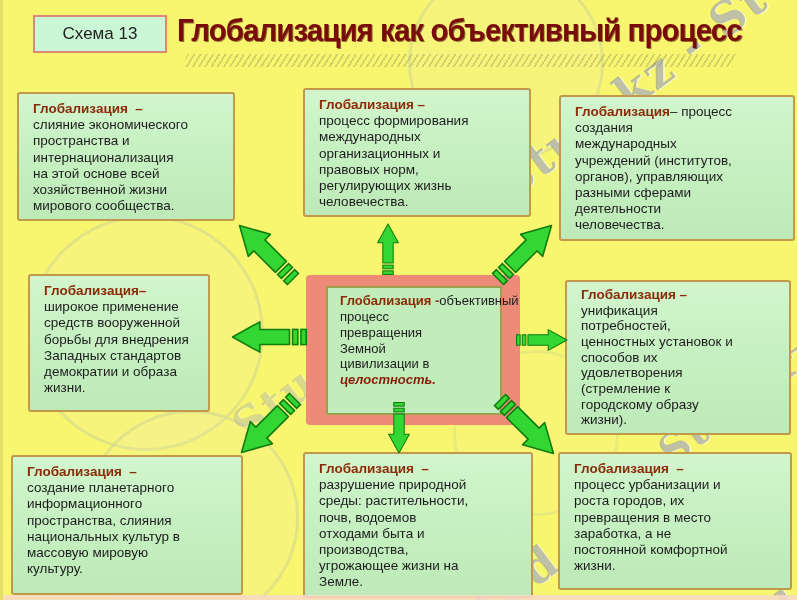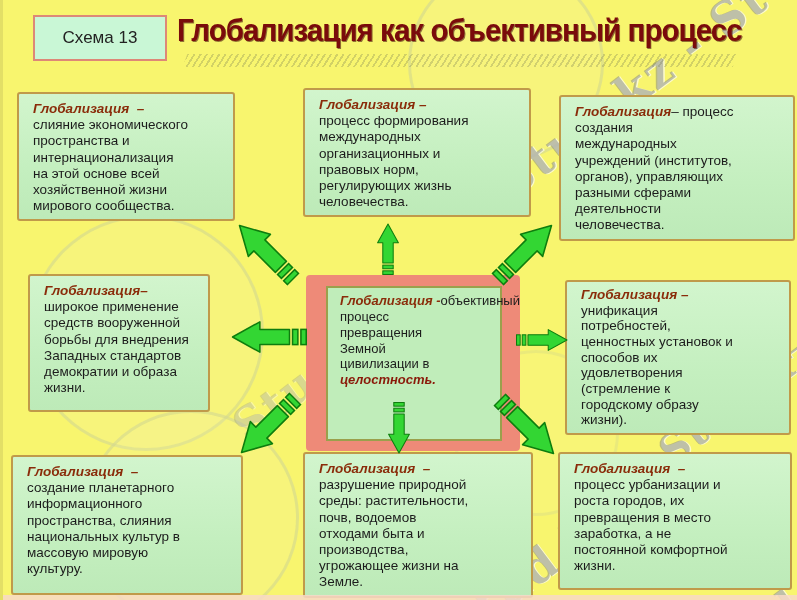--- a/index.html
+++ b/index.html
@@ -4,21 +4,21 @@
 <style>
   html,body{margin:0;padding:0;}
   .stage{
     position:relative; width:797px; height:600px; overflow:hidden;
     background:#f8f56e;
     border-left:3px solid #e3df66; box-sizing:border-box;
     font-family:"Liberation Sans", sans-serif;
   }
   
   .schema-label{
-    position:absolute; left:30px; top:15px; width:134px; height:46px;
+    position:absolute; left:30px; top:15px; width:134px; height:38px;
     background:#c9f7d6; border:2px solid #dd8877; box-sizing:border-box;
     display:flex; align-items:center; justify-content:center;
     font-size:17px; color:#222;
   }
   .page-title{
     position:absolute; left:174px; top:12px; width:640px;
     font-size:32px; font-weight:bold; color:#7a0b0b;
     letter-spacing:-1px; white-space:nowrap;
     transform:scaleX(0.92); transform-origin:left top;
     text-shadow:1px 1px 0 rgba(60,5,5,.55);
@@ -38,25 +38,25 @@
     transform:rotate(-37deg); transform-origin:left center;
   }
   
   .defbox{
     position:absolute; box-sizing:border-box;
     background:linear-gradient(180deg,#d2f5cd 0%, #c4efbf 60%, #bdeab8 100%);
     border:2px solid #c09a4a; border-radius:3px;
     padding:7px 8px 5px 14px;
     font-size:13.5px; line-height:1.2; color:#1c1c1c;
   }
-  .bh{color:#8a2c0a; font-weight:bold; font-style:italic; white-space:pre;margin-top:20px;}
+  .bh{color:#8a2c0a; font-weight:bold; white-space:pre;margin-top:20px;}
   .bb{white-space:pre-line;}
   
   .center-outer{
-    position:absolute; left:303px; top:275px; width:214px; height:176px;
+    position:absolute; left:303px; top:275px; width:214px; height:150px;
     background:#ee8a78; border-radius:4px;
   }
   .center-inner{
     position:absolute; left:20px; top:11px; right:18px; bottom:10px;
     background:#c0edba; border:2px solid #9aa04c; box-sizing:border-box;
     padding:5px 6px 4px 12px; font-size:13px; line-height:1.22; color:#1c1c1c;
   }
   .center-highlight{
     display:block; color:#8a1a0a; font-weight:bold; font-style:italic;
   }

